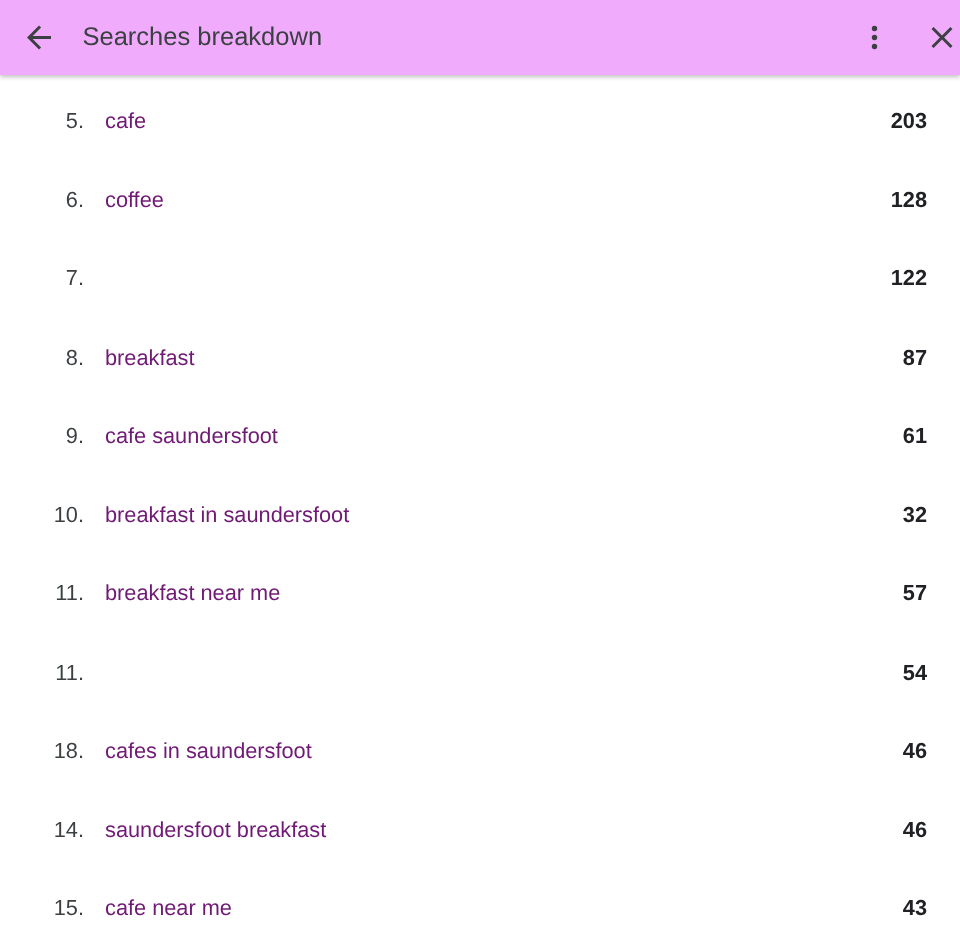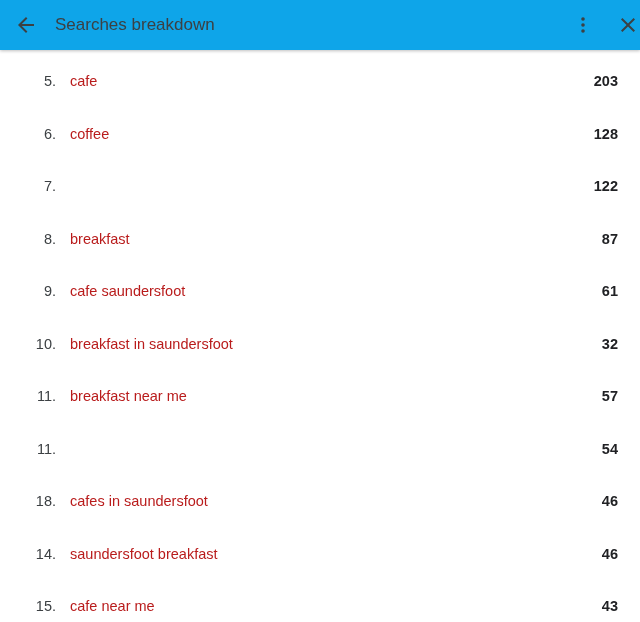--- a/index.html
+++ b/index.html
@@ -1,27 +1,27 @@
 <!DOCTYPE html>
 <html><head>
 <meta charset="utf-8">
 <style>
   html, body { margin:0; padding:0; background:#fff; }
   body { width:640px; height:622px; overflow:hidden; position:relative;
          font-family: "Liberation Sans", sans-serif; color:#3c4043; }
-  .header { position:absolute; top:0; left:0; width:640px; height:50px; background:#0ea5e9;
+  .header { position:absolute; top:0; left:0; width:640px; height:50px; background:#f0abfc;
             box-shadow: 0 1px 3px rgba(0,0,0,0.25); z-index:2; }
   .back { position:absolute; left:14px; top:13px; width:24px; height:24px; cursor:pointer; }
   .title { position:absolute; left:55px; top:15px; font-size:17px; color:#3c4043; }
   .more { position:absolute; left:571px; top:13px; width:24px; height:24px; cursor:pointer; }
   .close { position:absolute; left:616px; top:13px; width:24px; height:24px; cursor:pointer; }
   .list { position:absolute; top:50px; left:0; width:640px; }
   .row { position:absolute; left:0; width:640px; height:52px; }
   .idx { position:absolute; right:584px; top:15px; font-size:14.5px; color:#3c4043; text-align:right; }
-  .label { position:absolute; left:70px; top:15px; font-size:14.5px; color:#b91c1c;text-align:right; }
+  .label { position:absolute; left:70px; top:15px; font-size:14.5px; color:#701a75;text-align:right; }
   .val { position:absolute; right:22px; top:15px; font-size:14.5px; color:#202124; text-align:right;font-weight:bold; }
 </style>
 </head>
 <body>
 
 <div class="header">
   <div class="back">
     <svg width="24" height="24" viewBox="0 0 24 24">
       <path d="M20 11H7.83l5.59-5.59L12 4l-8 8 8 8 1.41-1.41L7.83 13H20v-2z" fill="#3c4043"></path>
     </svg>

